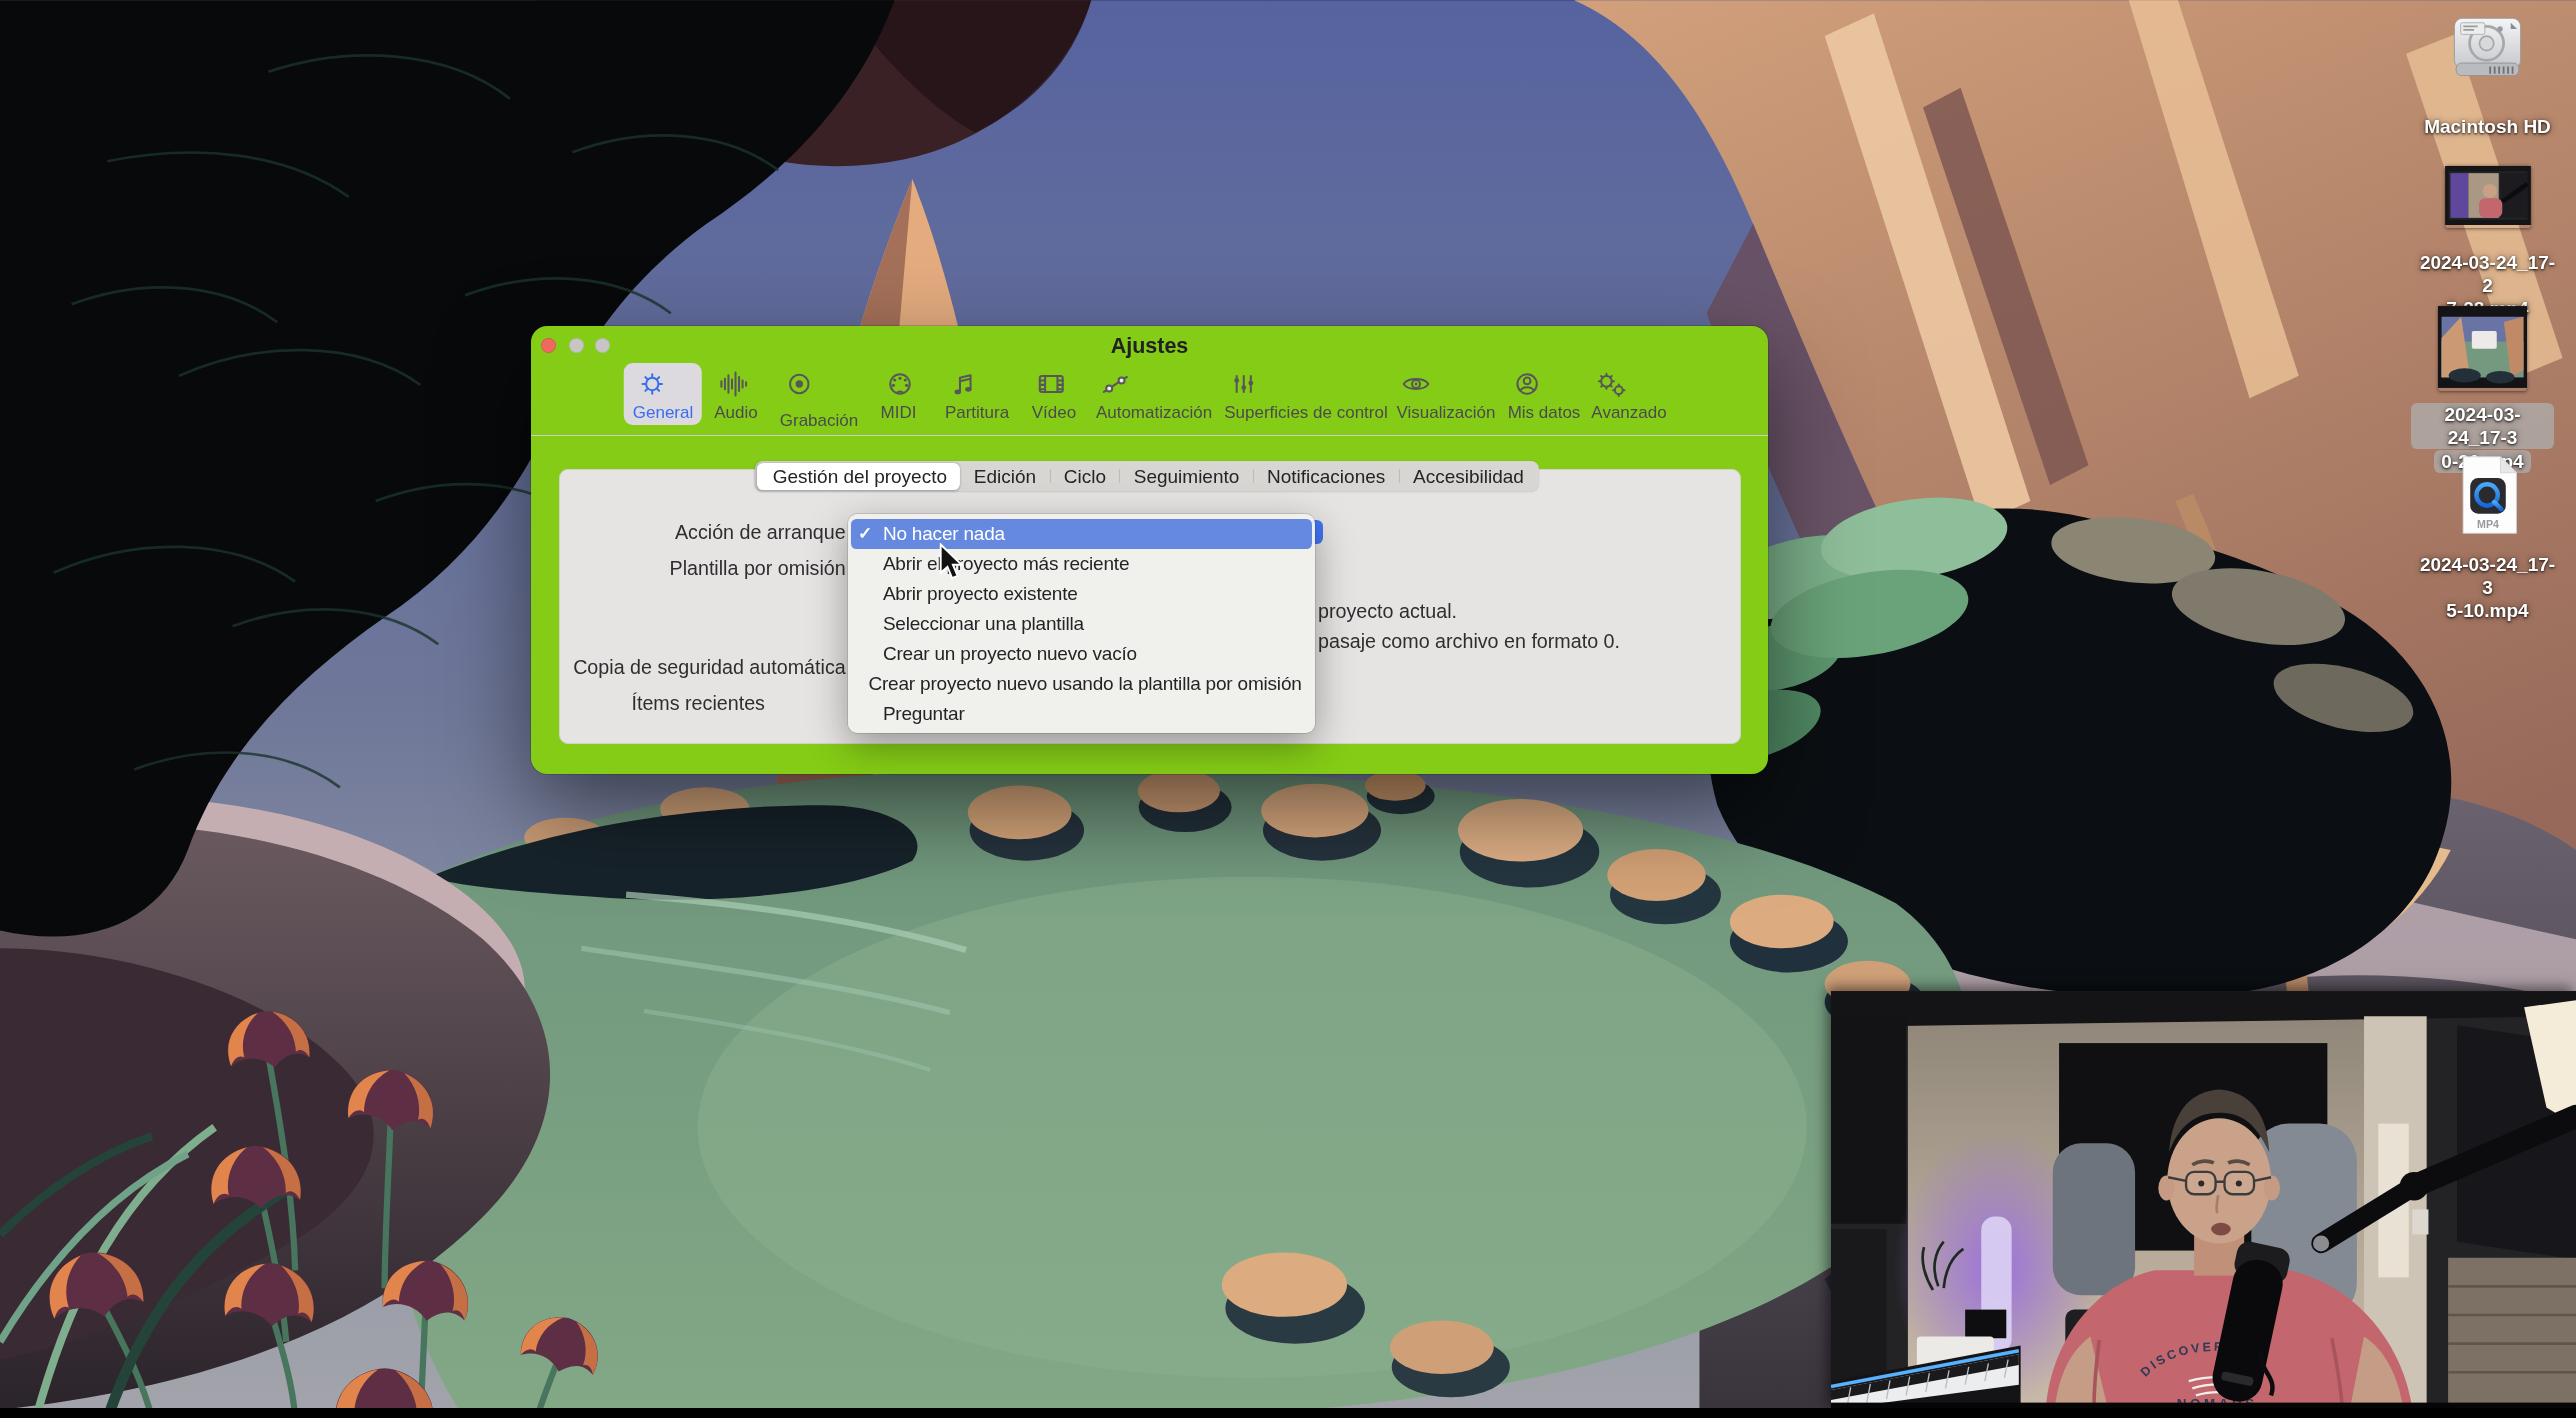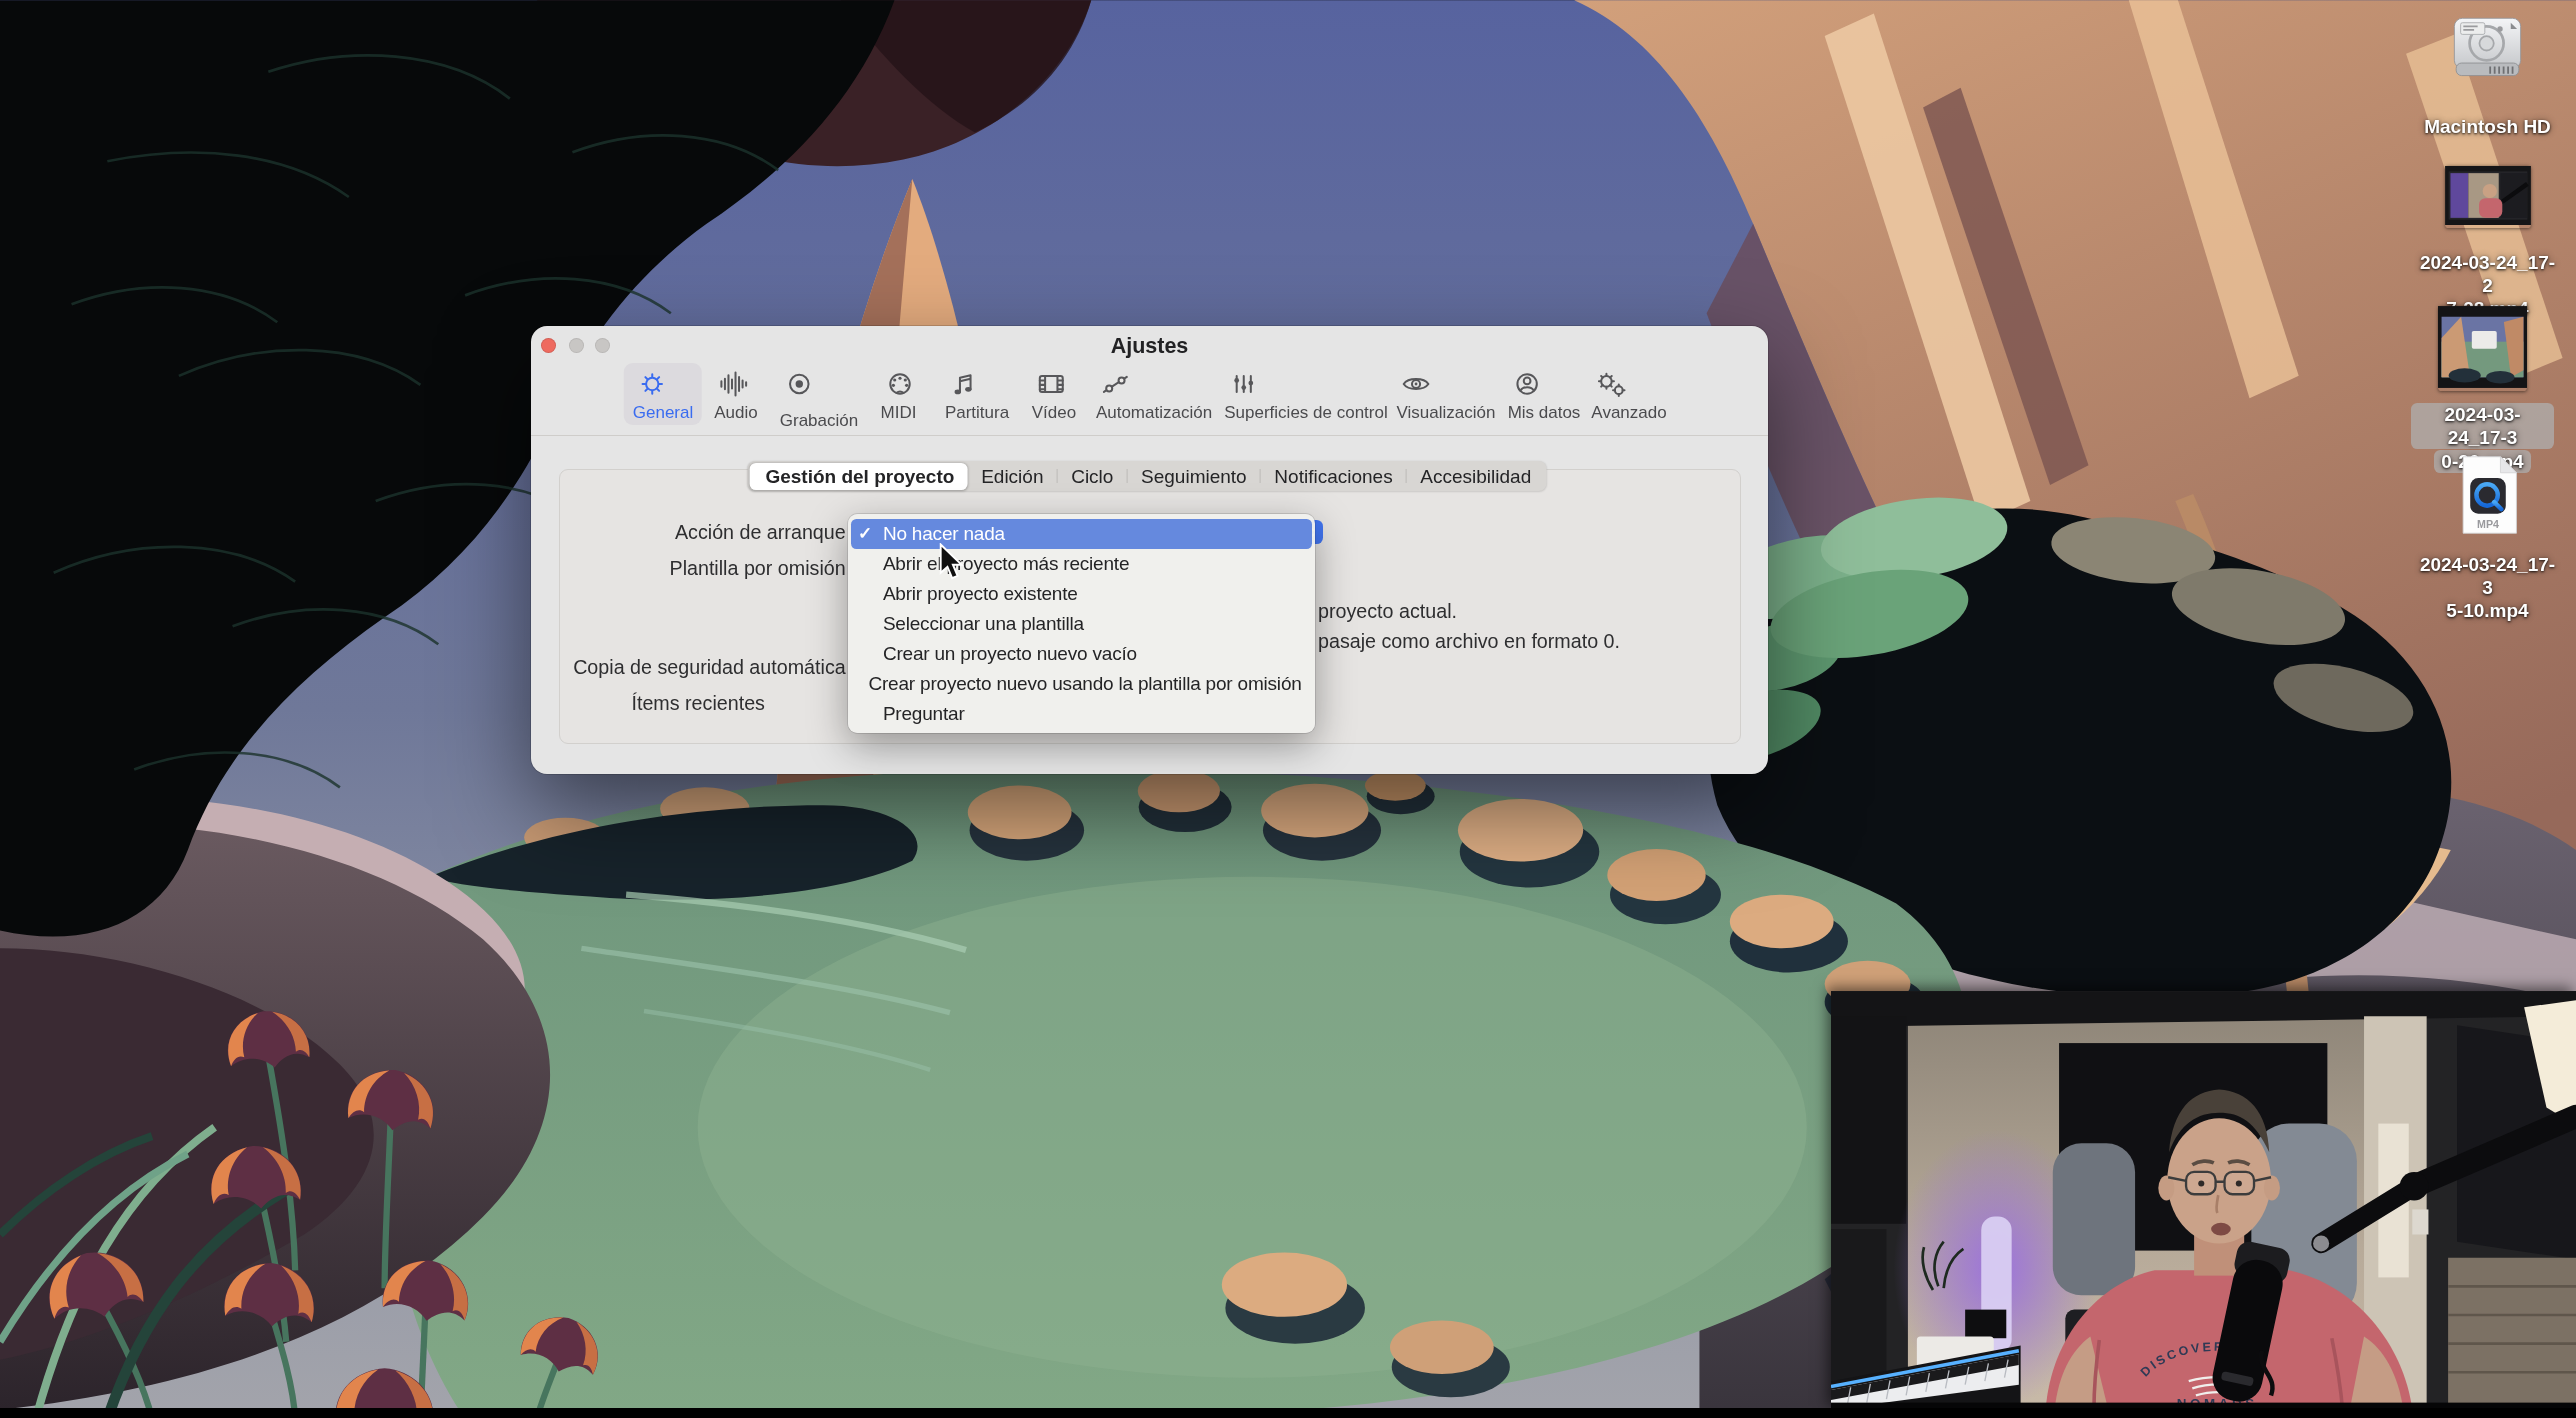--- a/index.html
+++ b/index.html
@@ -9,21 +9,21 @@
 
   
   .dicon{position:absolute;width:143px;display:flex;flex-direction:column;align-items:center;z-index:5;}
   .dlabel{font-size:19px;font-weight:700;color:#fff;text-align:center;line-height:23px;
     text-shadow:0 0.9px 2.7px rgba(0,0,0,.9),0 0 7.2px rgba(0,0,0,.45);}
   .dlabel .pill{display:inline-block;background:rgba(175,175,175,.75);border-radius:6.3px;padding:0 7.2px;}
   .thumbframe{border-radius:3.6px;box-shadow:0 0.9px 3.6px rgba(0,0,0,.5);}
 
   
   #win{position:absolute;left:531px;top:326px;width:1237px;height:448px;border-radius:16px;
-    background:#e5e5e5;box-shadow:0 36px 89px rgba(0,0,0,.5),0 0 0 0.9px rgba(0,0,0,.15);z-index:10;}
+    background:#84cc16;box-shadow:0 36px 89px rgba(0,0,0,.5),0 0 0 0.9px rgba(0,0,0,.15);z-index:10;}
   .tl{position:absolute;top:340px;width:15px;height:15px;border-radius:50%;}
   .wtitle{position:absolute;left:0;top:335px;width:1237px;text-align:center;font-size:21.5px;
     font-weight:700;color:#222224;}
   .tl,.wtitle{top:auto;}
   #titlebar{position:absolute;left:0;top:0;width:100%;height:38px;}
   #titlebar .tl{top:11.6px;}
   #titlebar .t-close{left:9.8px;background:#ee6a5f;box-shadow:inset 0 0 0 0.9px rgba(0,0,0,.12);}
   #titlebar .t-min{left:38px;background:#c8c6c4;box-shadow:inset 0 0 0 0.9px rgba(0,0,0,.08);}
   #titlebar .t-zoom{left:64px;background:#c8c6c4;box-shadow:inset 0 0 0 0.9px rgba(0,0,0,.08);}
   #titlebar .wtitle{top:8px;}
@@ -38,21 +38,21 @@
   .titem.sel .tlabel{color:#3a6cf0;}
   .titem.sel .ticon svg{stroke:#3a6cf0;}
   .sep{position:absolute;left:0;top:109px;width:100%;height:0.9px;background:#cfcdca;}
 
   .panel{position:absolute;left:28px;top:143px;width:1182px;height:275px;background:#e6e4e2;
     border:0.9px solid #d2d0cd;border-radius:9px;box-sizing:border-box;}
   .tabs{position:absolute;left:616px;top:135px;transform:translateX(-50%);display:flex;align-items:center;
     background:#d8d6d3;border-radius:8px;padding:1.8px;height:30px;box-sizing:border-box;
     box-shadow:0 0.9px 1.8px rgba(0,0,0,.12);}
   .tseg{font-size:19px;color:#242426;padding:0 13.4px;height:27px;line-height:27px;border-radius:6.3px;white-space:nowrap;}
-  .tseg.sel{background:#fff;box-shadow:0 0.9px 2.7px rgba(0,0,0,.28);font-weight:700;padding-left:16px;}
+  .tseg.sel{background:#fff;box-shadow:0 0.9px 2.7px rgba(0,0,0,.28);font-weight:400;padding-left:16px;}
   .tdiv{width:0.9px;height:14.3px;background:#bdbbb8;}
 
   .flabel{position:absolute;left:19.7px;width:295px;text-align:right;font-size:19.7px;color:#2e2e30;line-height:25px;}
   .frag{position:absolute;left:787px;font-size:19.7px;color:#2e2e30;line-height:25px;white-space:nowrap;margin-top:9px;}
 
   .popstub{position:absolute;left:762px;top:194px;width:30px;height:24px;border-radius:6.3px;
     background:#4275f0;display:flex;align-items:center;justify-content:center;}
 
   .menu{position:absolute;left:317px;top:188px;width:467px;border-radius:9.8px;
     background:rgba(240,239,237,.97);box-shadow:0 12.5px 39px rgba(0,0,0,.35),0 0 0 0.9px rgba(0,0,0,.12);

